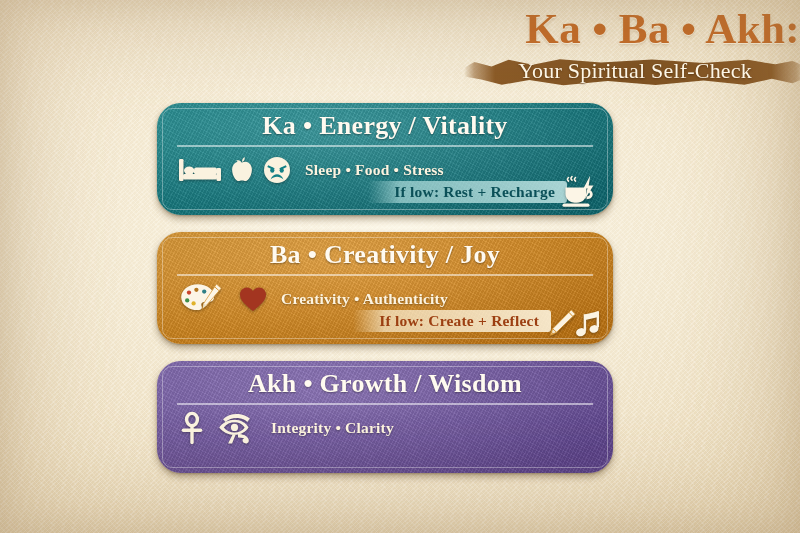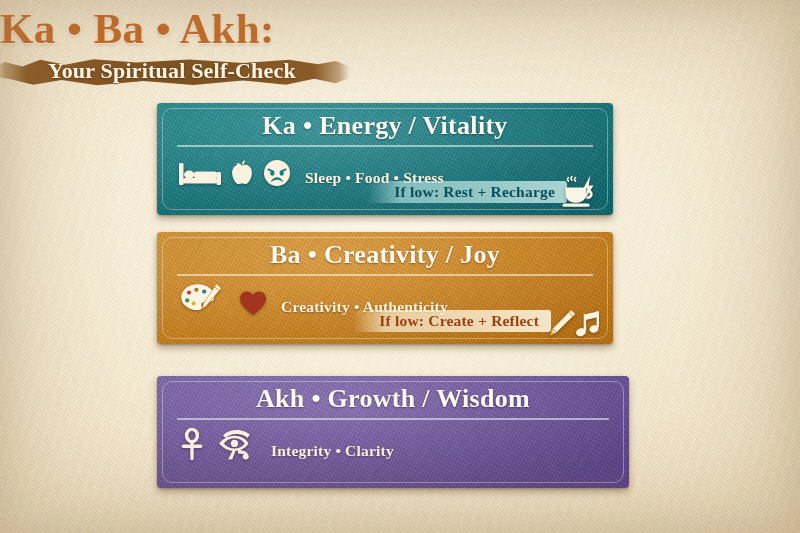--- a/index.html
+++ b/index.html
@@ -15,21 +15,21 @@
       repeating-linear-gradient(137deg, rgba(255,255,255,0.30) 0px, rgba(255,255,255,0.30) 1px, rgba(203,178,136,0.10) 1px, rgba(203,178,136,0.10) 3px),
       repeating-linear-gradient(47deg, rgba(255,255,255,0.22) 0px, rgba(255,255,255,0.22) 1px, rgba(198,172,130,0.09) 1px, rgba(198,172,130,0.09) 4px),
       linear-gradient(160deg,#f4e8cf 0%,#eddfc0 40%,#e6d5b1 100%);
   }
   #stage:after{
     content:"";position:absolute;inset:0;pointer-events:none;
     box-shadow: inset 0 0 95px 18px rgba(150,120,78,0.30), inset 0 0 30px 4px rgba(160,132,90,0.16);
   }
 
   
-  .header{position:absolute;left:0;top:6px;width:800px;text-align:left;}
+  .header{position:absolute;left:0;top:6px;width:800px;text-align:right;}
   .title{
     font-family:"Liberation Serif", serif;
     font-size:43px;font-weight:700;letter-spacing:0.4px;
     color:#c36a26;
     text-shadow:0 1px 0 rgba(255,248,230,0.75), 0 2px 3px rgba(120,70,20,0.22);
     line-height:1.05;
   }
   .banner{
     position:relative;display:inline-block;margin-top:3px;
     padding:4px 48px 6px 48px;
@@ -39,28 +39,28 @@
     background:linear-gradient(90deg,
         rgba(143,93,40,0) 0%, rgba(143,93,40,0.55) 3%,
         #8a5a26 9%, #7d5121 50%, #8a5a26 90%,
         rgba(143,93,40,0.5) 97%, rgba(143,93,40,0) 100%);
     clip-path: polygon(0% 34%, 3% 14%, 8% 30%, 13% 6%, 20% 24%, 28% 4%, 40% 16%, 55% 5%, 70% 17%, 83% 6%, 91% 22%, 96% 10%, 100% 30%,
                        100% 70%, 96% 90%, 90% 74%, 82% 95%, 70% 80%, 56% 96%, 42% 82%, 29% 97%, 19% 78%, 11% 95%, 5% 76%, 0% 66%);
     filter:blur(0.2px);
   }
   .banner .btext{
     position:relative;z-index:2;
-    font-size:22px;font-weight:700;color:#fdf6e6;letter-spacing:0.2px;
+    font-size:22px;font-weight:400;color:#fdf6e6;letter-spacing:0.2px;
     text-shadow:0 1px 2px rgba(60,32,6,0.55);
   }
 
   
   .card{
     position:absolute;left:157px;width:456px;height:112px;
-    border-radius:4px;
+    border-radius:24px;
     box-shadow:0 4px 7px rgba(90,66,34,0.42), 0 1px 2px rgba(70,50,22,0.3);
     overflow:hidden;
   }
   .card .grain{
     position:absolute;inset:0;pointer-events:none;
     background:
       repeating-linear-gradient(117deg, rgba(255,255,255,0.055) 0 1px, rgba(0,0,0,0.05) 1px 3px),
       repeating-linear-gradient(27deg, rgba(255,255,255,0.04) 0 1px, rgba(0,0,0,0.04) 1px 4px),
       radial-gradient(ellipse 95% 120% at 40% 25%, rgba(255,255,255,0.16) 0%, rgba(0,0,0,0.10) 75%);
   }
@@ -80,21 +80,21 @@
     text-shadow:0 1px 2px rgba(0,0,0,0.38);
     line-height:34px;white-space:nowrap;
   }
   .divider{
     position:absolute;left:20px;right:20px;top:42px;height:1.5px;
     background:rgba(255,255,255,0.52);
   }
 
   .row-keywords{
     position:absolute;left:22px;top:50px;right:14px;height:34px;
-    display:flex;align-items:flex-end;gap:8px;
+    display:flex;align-items:center;gap:8px;
   }
   .kw-text{
     font-size:15.5px;font-weight:700;color:#fdf4e0;letter-spacing:0.2px;
     text-shadow:0 1px 2px rgba(0,0,0,0.35);margin-left:6px;white-space:nowrap;
   }
 
   .advice-wrap{
     position:absolute;right:8px;bottom:8px;height:30px;
     display:flex;align-items:center;
   }
@@ -247,21 +247,21 @@
               <rect x="20.6" y="0.3" width="2.4" height="16.0"></rect>
               <ellipse cx="5.0" cy="21.2" rx="5.0" ry="4.0" transform="rotate(-18 5 21.2)"></ellipse>
               <ellipse cx="18.0" cy="17.9" rx="4.6" ry="3.7" transform="rotate(-18 18 17.9)"></ellipse>
             </g>
           </svg>
         </span>
       </div>
     </div>
   </div>
 
-  <div class="card purple" style="top:376px;padding-left:16px;">
+  <div class="card purple" style="top:361px;">
     <div class="grain"></div>
     <div class="inner-border"></div>
 
     <div class="card-head">Akh • Growth / Wisdom</div>
     <div class="divider"></div>
 
     <div class="row-keywords">
 
       <span class="ico dropsh">
         <svg width="26" height="32" viewBox="0 0 26 32">

